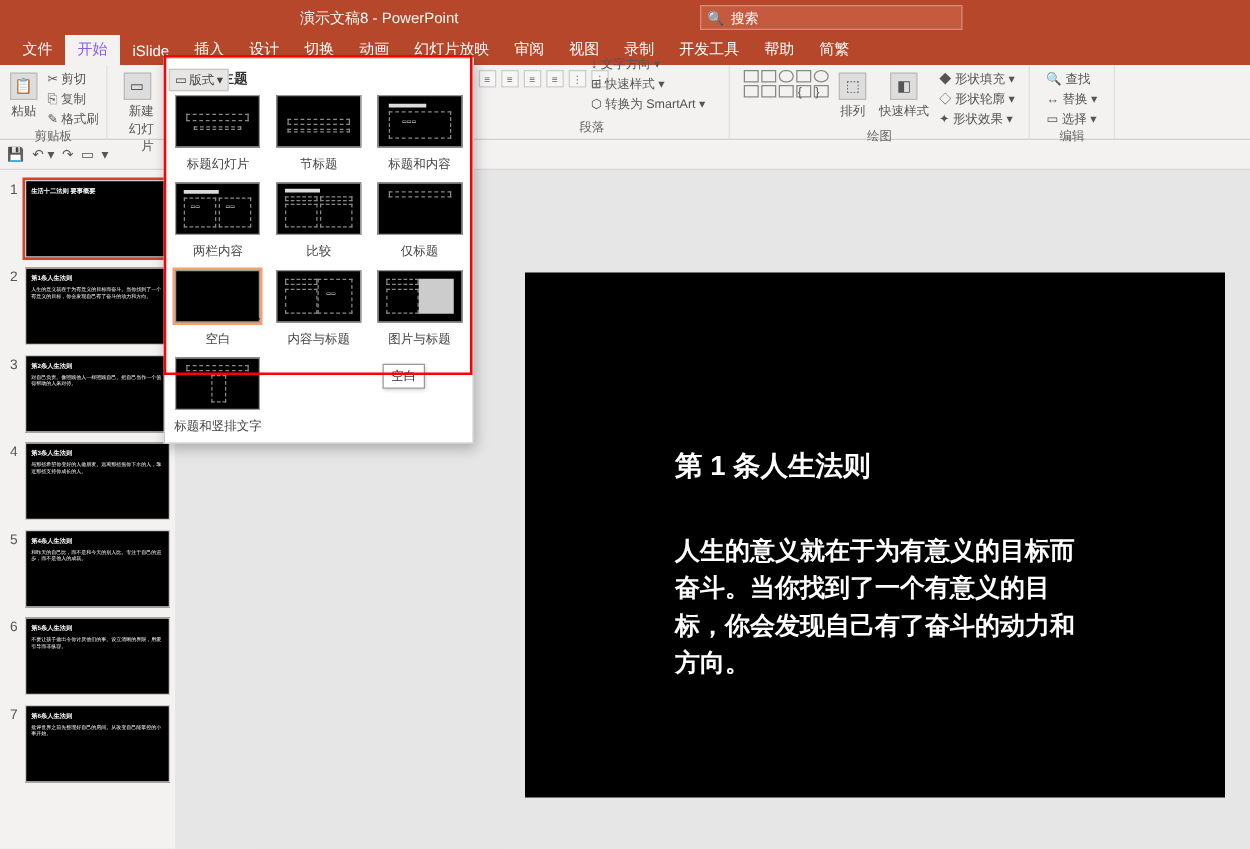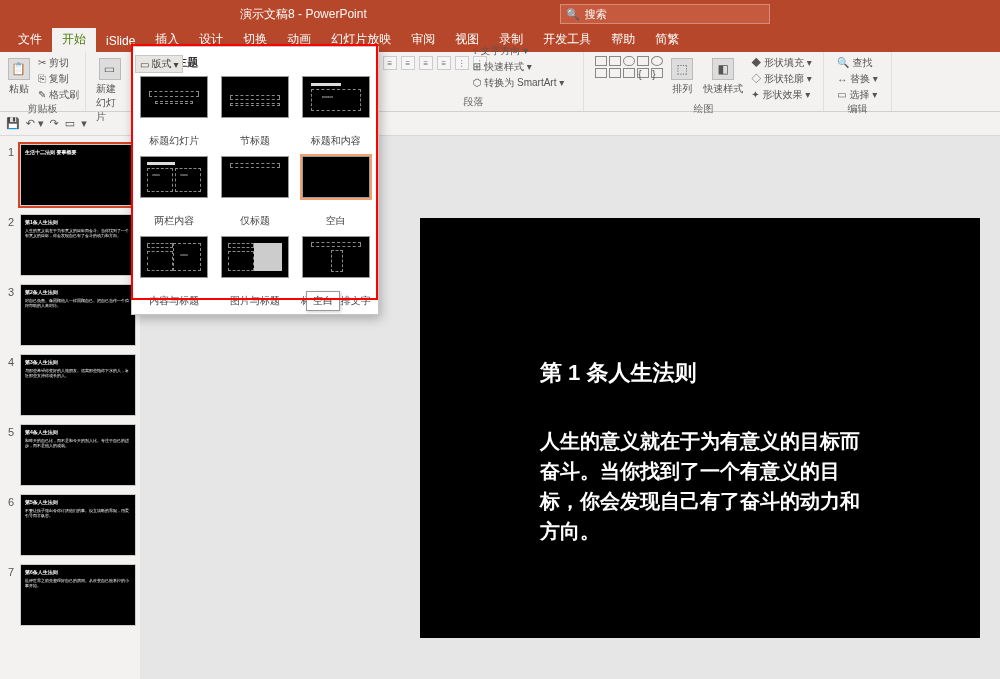--- a/index.html
+++ b/index.html
@@ -6,21 +6,21 @@
 body { width: 1000px; height: 679px; background: #f0f0f0; overflow: hidden; font-size: 12px; position: relative; }
 
 .titlebar { height: 28px; background: #b7472a; color: #fff; display: flex; align-items: center; position: relative; }
 .titlebar .title { position: absolute; left: 240px; font-size: 12px; }
 .titlebar .app { font-size: 12px; opacity: 0.95; }
 .searchbox { position: absolute; left: 560px; top: 4px; width: 210px; height: 20px; background: #c65a3e; border: 1px solid rgba(255,255,255,0.3); display: flex; align-items: center; padding: 0 5px; color: #fff; font-size: 11px; }
 .searchbox .mag { margin-right: 5px; font-size: 11px; }
 
 .tabbar { height: 24px; background: #b7472a; display: flex; align-items: flex-end; padding-left: 8px; color: #fff; }
 .tab { padding: 4px 10px; font-size: 12px; cursor: pointer; }
-.tab.active { background: #f3f2f1; color: #4d7c0f; }
+.tab.active { background: #f3f2f1; color: #8b5cf6; }
 
 .ribbon { height: 60px; background: #f3f2f1; border-bottom: 1px solid #d0d0d0; display: flex; position: relative; }
 .ribbon-group { display: flex; flex-direction: column; align-items: center; justify-content: space-between; padding: 4px 8px 2px; color: #555; font-size: 10px; border-right: 1px solid #e0e0e0; }
 .ribbon-group .label { font-size: 10px; color: #666; margin-top: auto; }
 .ribbon-group .inner { display: flex; gap: 6px; align-items: flex-start; }
 .big-btn { display: flex; flex-direction: column; align-items: center; gap: 2px; padding: 2px; }
 .big-btn .ic { width: 22px; height: 22px; background: #ddd; border: 1px solid #bbb; display: flex; align-items: center; justify-content: center; font-size: 12px; }
 .big-btn .tx { font-size: 10px; }
 .stack { display: flex; flex-direction: column; gap: 2px; font-size: 10px; }
 .stack span { white-space: nowrap; }
@@ -39,21 +39,21 @@
 .canvas-area { flex: 1; background: #e6e6e6; display: flex; align-items: center; justify-content: center; padding: 20px; position: relative; }
 .slide { width: 560px; height: 420px; background: #000; color: #fff; padding: 60px 120px 60px 120px; position: relative; margin-left: 260px; margin-top: 40px; }
 .slide-title { font-size: 22px; font-weight: bold; margin-top: 80px; }
 .slide-body { font-size: 20px; font-weight: bold; margin-top: 38px; line-height: 1.5; }
 
 
 .layout-dd { position: absolute; left: 131px; top: 46px; width: 248px; background: #fff; border: 1px solid #c8c6c4; box-shadow: 2px 4px 10px rgba(0,0,0,0.25); z-index: 20; padding: 6px; }
 .layout-btn { position: absolute; left: 135px; top: 3px; height: 18px; display:flex; align-items:center; gap:2px; padding: 0 4px; background: #e8e6e3; border: 1px solid #c8c6c4; font-size: 10px; color: #444; z-index:21;}
 .layout-dd .heading { font-size: 11px; color: #333; font-weight: bold; padding: 2px 4px 6px; }
 .layout-grid { display: grid; grid-template-columns: repeat(3, 1fr); gap: 8px 8px; }
-.layout-item { display: flex; flex-direction: column; align-items: center; gap: 16px; cursor: pointer; }
+.layout-item { display: flex; flex-direction: column; align-items: center; gap: 6px; cursor: pointer; }
 .layout-sw { width: 68px; height: 42px; background: #000; border: 1px solid #999; position: relative; }
 .layout-sw.hover { outline: 2px solid #f2a070; }
 .layout-cap { font-size: 10px; color: #444; }
 .tooltip { position: absolute; background: #fff; border: 1px solid #999; padding: 2px 6px; font-size: 10px; color: #333; box-shadow: 1px 1px 3px rgba(0,0,0,0.2); }
 
 .red-box { position: absolute; border: 2px solid #ff0000; pointer-events: none; z-index: 30; }
 
 .dotbox { position:absolute; border:1px dashed #888; }
 .minifill { position:absolute; background:#888; }
 .whitetxt { color:#fff; font-size:4px; position:absolute; }
@@ -113,21 +113,21 @@
         <span>⎘ <span>复制</span></span>
         <span>✎ <span>格式刷</span></span>
       </div>
     </div>
     <div class="label">剪贴板</div>
   </div>
 
   <div class="ribbon-group" style="width:48px;">
     <div class="big-btn">
       <div class="ic">▭</div>
-      <div class="tx" style="white-space:pre-line;text-align:left;">新建
+      <div class="tx" style="white-space:pre-line;text-align:right;">新建
 幻灯片</div>
     </div>
   </div>
 
   <div class="ribbon-group" style="width:230px;">
     <div class="ribbon-faux">
       <div class="fbtn">B</div>
       <div class="fbtn">I</div>
         <div class="fbtn">U</div>
         <div class="fbtn">S</div>
@@ -311,20 +311,32 @@
             <div class="dotbox" style="right:6px;top:11px;width:26px;bottom:5px;">
               <span class="whitetxt" style="left:4px;top:3px;">▭▭</span>
             </div>
           </div>
         </div>
         <div class="layout-cap">两栏内容</div>
       </div>
       <div class="layout-item">
         <div class="layout-sw">
           <div style="position:relative;width:100%;height:100%;">
+            <div class="minifill" style="left:6px;top:4px;width:28px;height:3px;background:#ddd;"></div>
+            <div class="dotbox" style="left:6px;top:10px;width:26px;height:4px;"></div>
+            <div class="dotbox" style="left:6px;top:16px;width:26px;bottom:5px;"></div>
+            <div class="dotbox" style="right:6px;top:10px;width:26px;height:4px;"></div>
+            <div class="dotbox" style="right:6px;top:16px;width:26px;bottom:5px;"></div>
+          </div>
+        </div>
+        <div class="layout-cap">比较</div>
+      </div>
+      <div class="layout-item">
+        <div class="layout-sw">
+          <div style="position:relative;width:100%;height:100%;">
             <div class="dotbox" style="left:8px;top:6px;right:8px;height:5px;"></div>
           </div>
         </div>
         <div class="layout-cap">仅标题</div>
       </div>
       <div class="layout-item">
         <div class="layout-sw hover">
           <div style="position:relative;width:100%;height:100%;"></div>
           <span style="position: absolute; right: -2px; bottom: -2px; color: rgb(0, 0, 0); font-size: 10px;">↖</span>
         </div>

